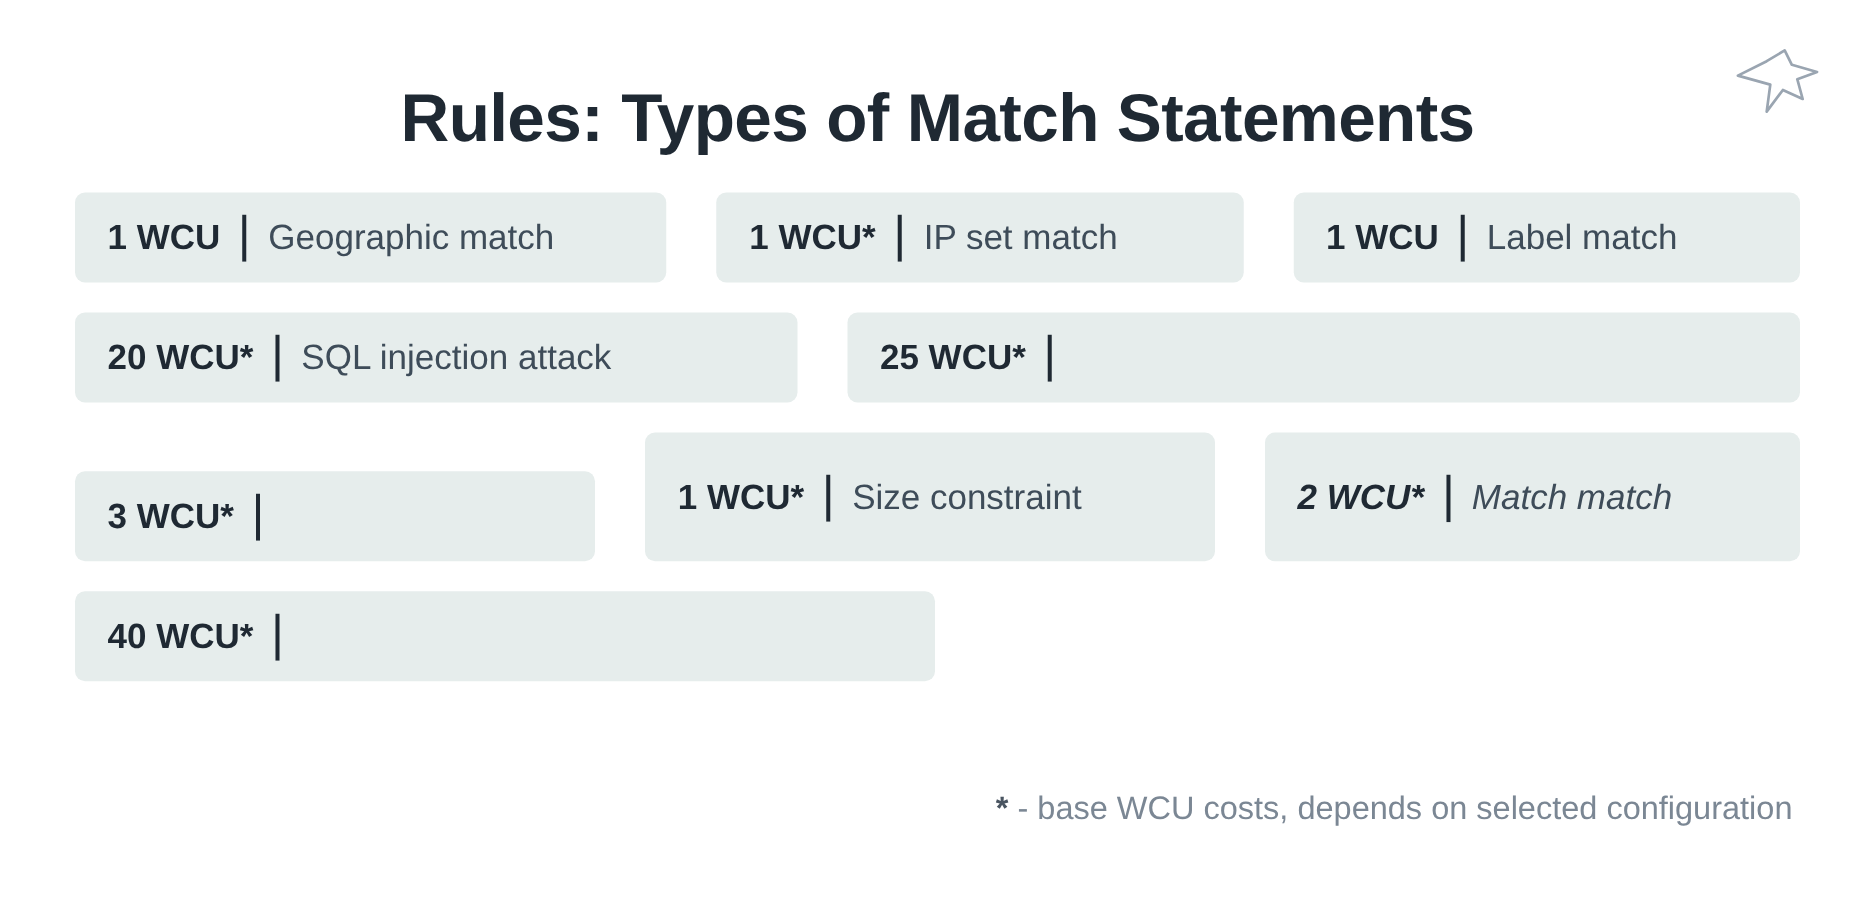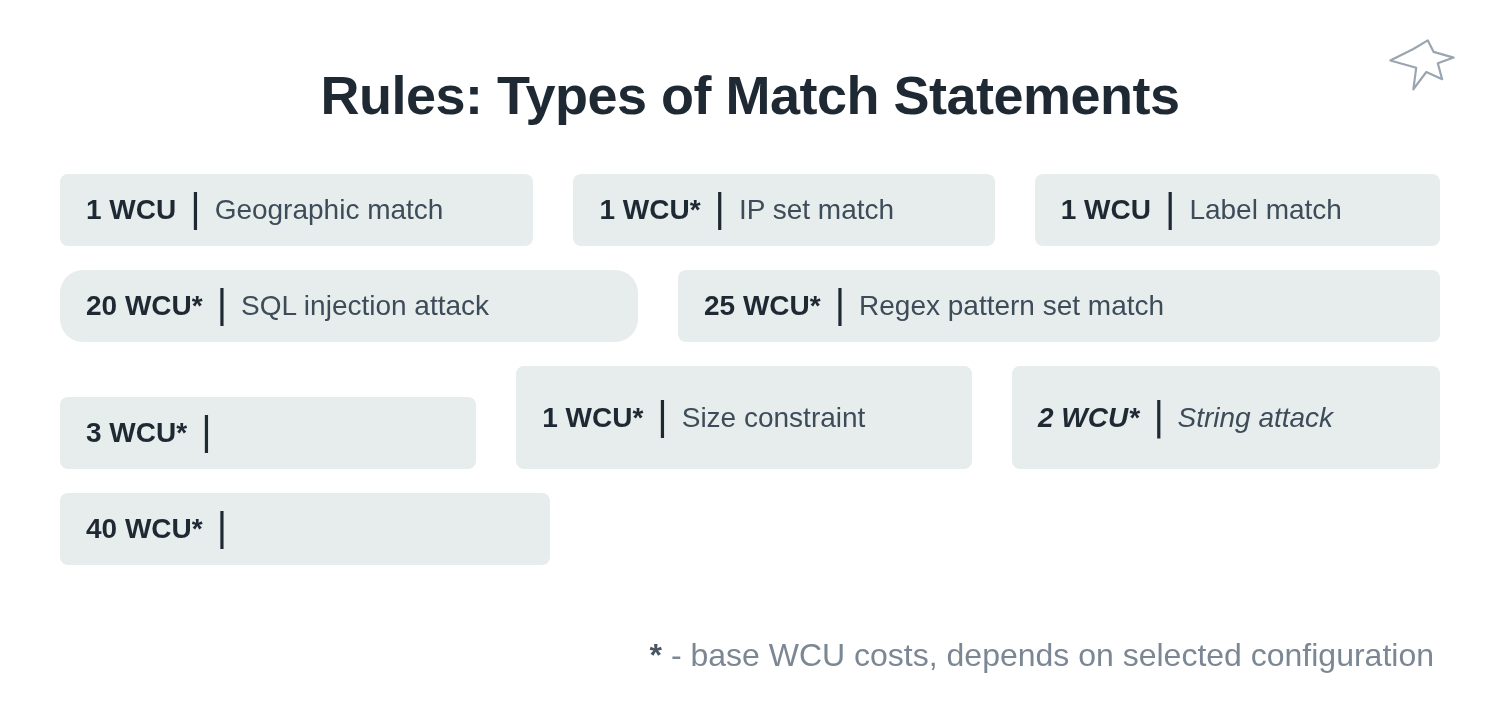--- a/index.html
+++ b/index.html
@@ -15,21 +15,21 @@
     width: 100%;
     height: 100%;
     position: relative;
   }
   .title {
     text-align: center;
     font-weight: 800;
     font-size: 54px;
     color: #1f2933;
     margin-top: 16px;
-    margin-bottom: 48px;
+    margin-bottom: 28px;
     letter-spacing: -0.5px;
   }
   .rows {
     display: flex;
     flex-direction: column;
     gap: 24px;
   }
   .row {
     display: flex;
     gap: 40px;
@@ -57,43 +57,43 @@
     position: relative;
     top: -2px;
   }
   .label {
     color: #3e4c59;
     font-weight: 400;
   }
   .footnote {
     position: absolute;
     right: 66px;
-    bottom: 54px;
-    font-size: 32px;
+    bottom: 66px;
+    font-size: 26px;
     color: #7b8794;
   }
   .footnote .star { font-weight: 700; color: #4a5561; }
   .bird {
     position: absolute;
     top: 36px;
     right: 42px;
     width: 72px;
     height: 56px;
     color: #9aa5b1;
   }
   
   .r1 .card:nth-child(1){ flex: 1.05; }
   .r1 .card:nth-child(2){ flex: 0.92; }
   .r1 .card:nth-child(3){ flex: 0.88; }
-  .r2 .card:nth-child(1){ flex: 1.0; border-radius: 23px; }
+  .r2 .card:nth-child(1){ flex: 1.0; }
   .r2 .card:nth-child(2){ flex: 1.35; }
   .r3 .card:nth-child(1){ flex: 0.92; margin-top: 31px; }
   .r3 .card:nth-child(2){ flex: 1.02; }
   .r3 .card:nth-child(3){ flex: 0.95; font-style: italic; }
-  .r4 .card:nth-child(1){ width: 490px; }
+  .r4 .card:nth-child(1){ width: 688px; }
 </style>
 </head>
 <body>
 
 <div class="page">
 
   <div class="bird">
     <svg viewBox="0 0 100 80" fill="none" stroke="currentColor" stroke-width="3" stroke-linejoin="round" stroke-linecap="round">
       <path d="M6 34 L38 18 L58 6 L66 22 L94 30 L72 38 L78 60 L56 50 L38 74 L42 44 Z"></path>
     </svg>
@@ -123,38 +123,37 @@
 
     <div class="row r2">
       <div class="card">
         <span class="wcu">20 WCU*</span>
         <span class="divider">|</span>
         <span class="label">SQL injection attack</span>
       </div>
       <div class="card">
         <span class="wcu">25 WCU*</span>
         <span class="divider">|</span>
-        <span class="label">Regex pattern set match</span>
       </div>
     </div>
 
     <div class="row r3">
       <div class="card">
         <span class="wcu">3 WCU*</span>
         <span class="divider">|</span>
       </div>
       <div class="card">
         <span class="wcu">1 WCU*</span>
         <span class="divider">|</span>
         <span class="label">Size constraint</span>
       </div>
       <div class="card">
         <span class="wcu">2 WCU*</span>
         <span class="divider">|</span>
-        <span class="label">String attack</span>
+        <span class="label">Match match</span>
       </div>
     </div>
 
     <div class="row r4">
       <div class="card">
         <span class="wcu">40 WCU*</span>
         <span class="divider">|</span>
       </div>
     </div>
 

